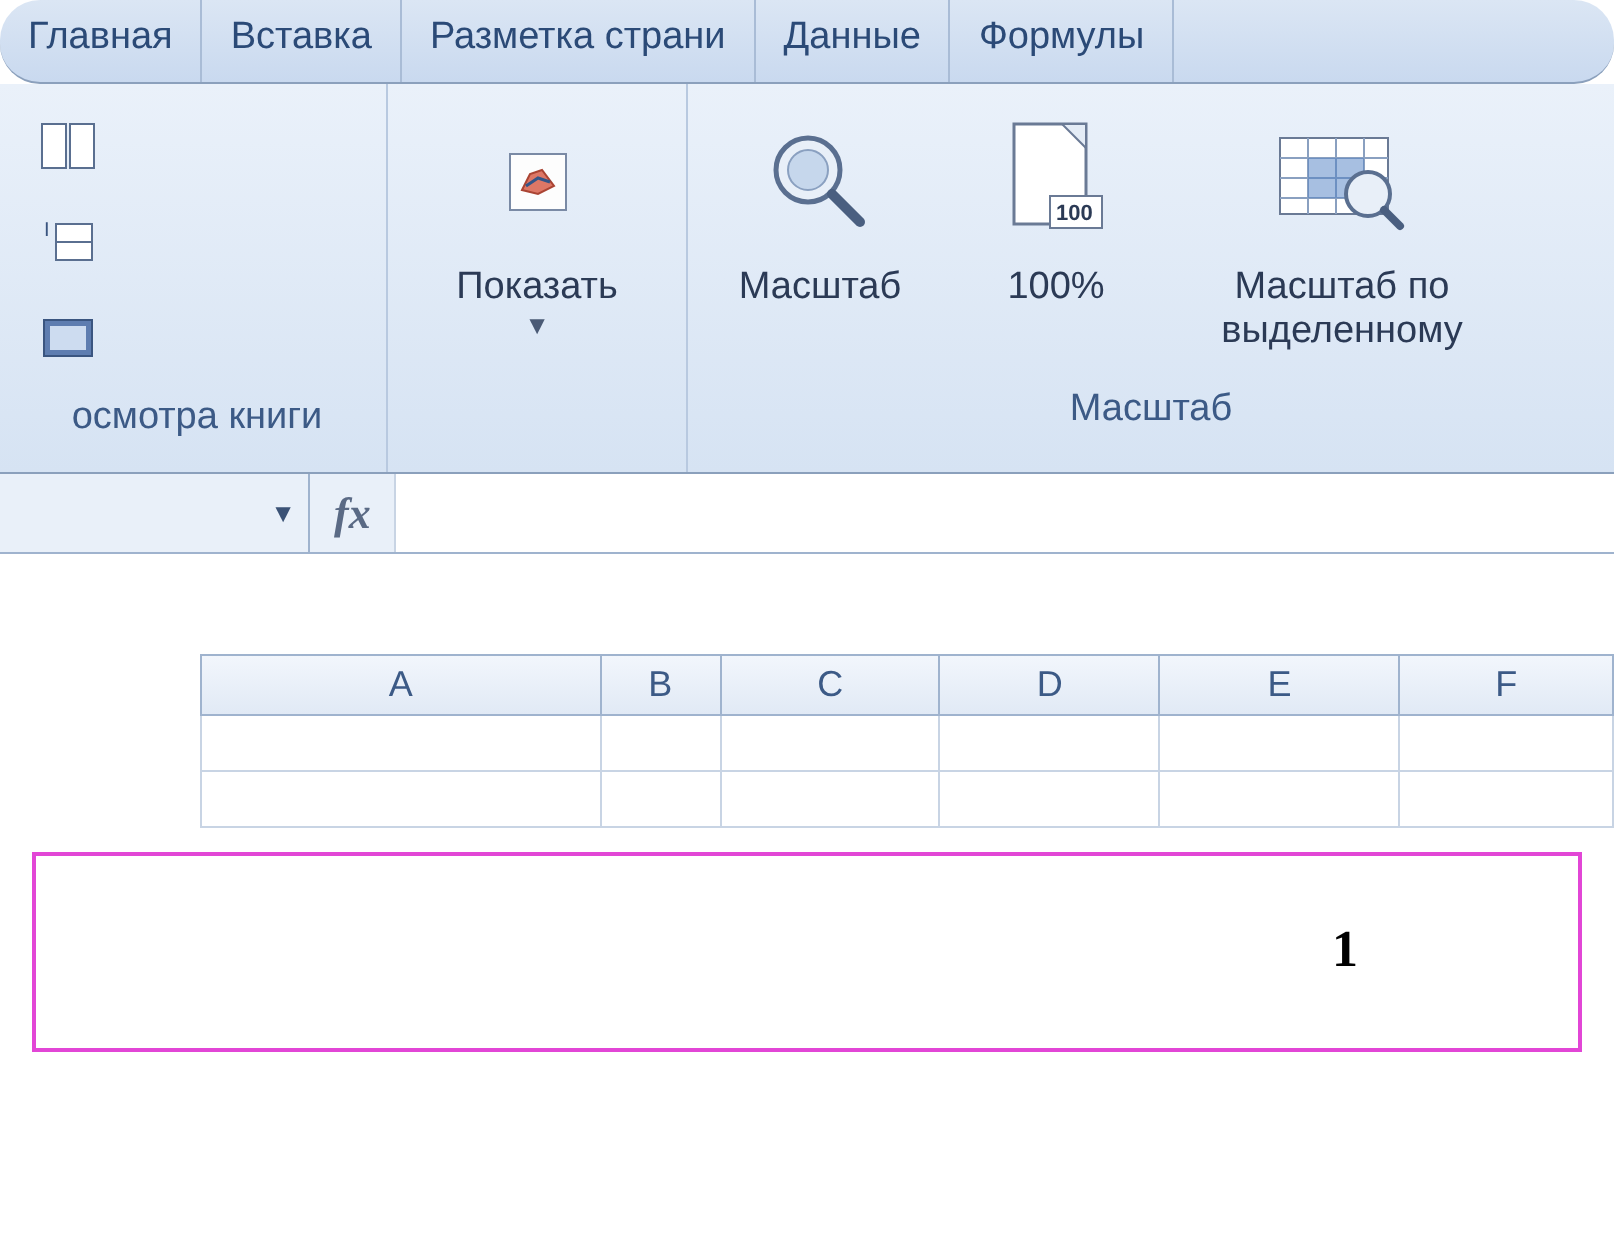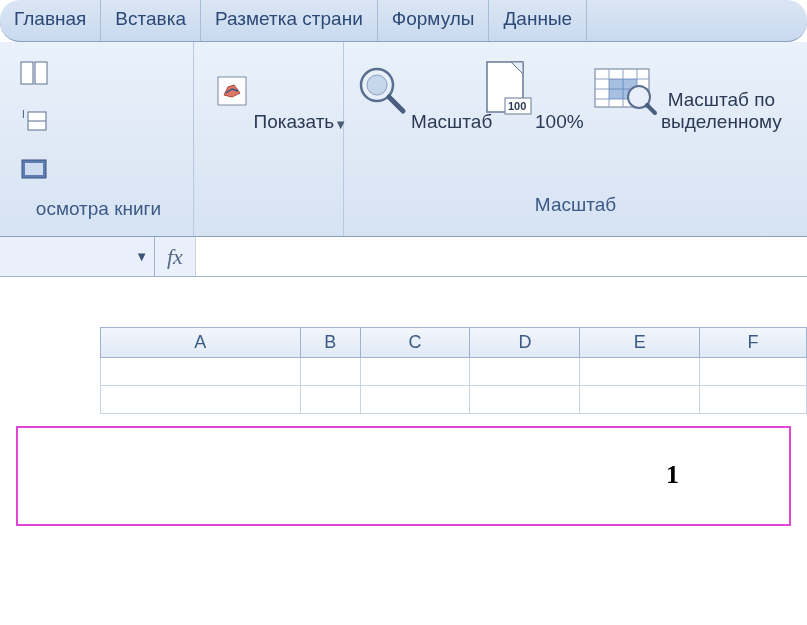--- a/index.html
+++ b/index.html
@@ -51,22 +51,22 @@
     flex: 1;
   }
   .group-label {
     text-align: center;
     color: #3c5a86;
     font-size: 19px;
     padding: 4px 0 20px 0;
   }
   .big-btn {
     display: flex;
-    flex-direction: row;
-    align-items: flex-end;
+    flex-direction: column;
+    align-items: center;
     justify-content: flex-start;
     width: 120px;
     padding: 6px 4px 4px 4px;
     text-align: center;
     color: #2b3a55;
     cursor: pointer;
     border: 1px solid transparent;
     border-radius: 3px;
     font-size: 19px;
     line-height: 1.15;
@@ -125,20 +125,21 @@
     font-size: 13px;
     cursor: pointer;
   }
   .fx-label {
     font-family: "Times New Roman", serif;
     font-style: italic;
     font-size: 22px;
     color: #5a6a85;
     padding: 0 12px;
     cursor: pointer;
+    font-weight: bold;
   }
   .formula-input {
     flex: 1;
     height: 100%;
     background: #fff;
     border: none;
     border-left: 1px solid #c8d4e4;
     padding: 0 8px;
     font-size: 16px;
     outline: none;
@@ -198,22 +199,22 @@
     font-size: 26px;
   }
 </style>
 </head>
 <body>
 
 <div class="tabs">
   <div class="tab">Главная</div>
   <div class="tab">Вставка</div>
   <div class="tab">Разметка страни</div>
+  <div class="tab">Данные</div>
   <div class="tab">Формулы</div>
-  <div class="tab">Данные</div>
 </div>
 
 <div class="ribbon">
   <div class="ribbon-groups">
 
     <div class="group" style="width:190px;">
       <div class="group-body">
         <div class="small-btn-col">
           <div class="small-btn">
             <svg width="28" height="24">

